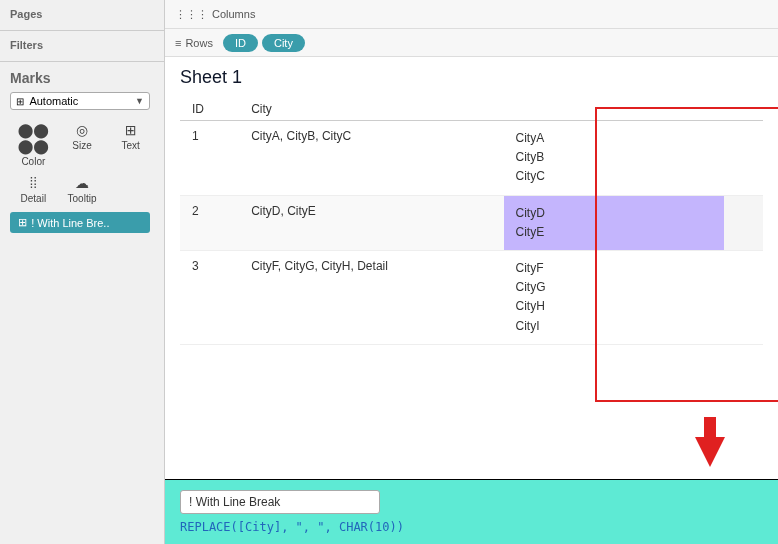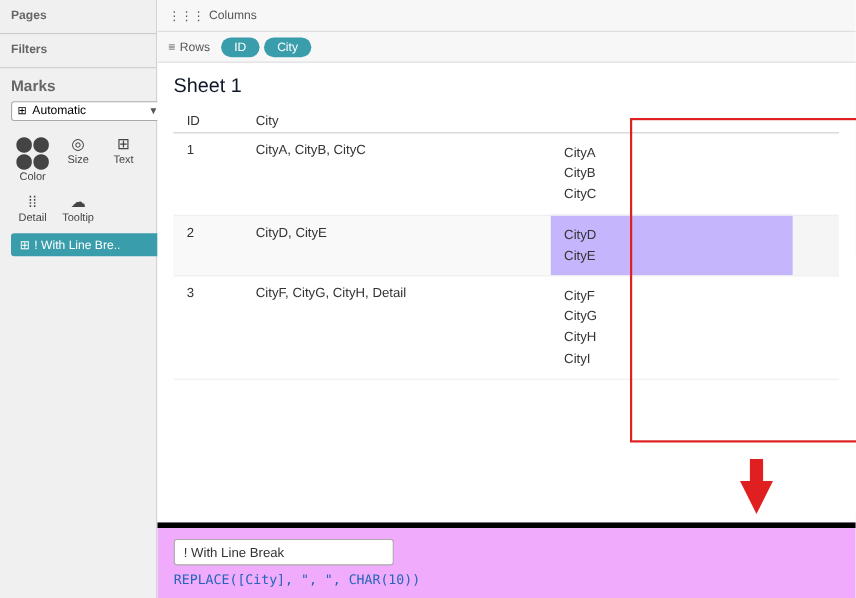--- a/index.html
+++ b/index.html
@@ -8,21 +8,21 @@
       font-size: 12px;
       background: #f0f0f0;
       width: 778px;
       height: 544px;
       overflow: hidden;
       display: flex;
     }
 
     
     .sidebar {
-      width: 143px;
+      width: 165px;
       background: #f0f0f0;
       border-right: 1px solid #ccc;
       display: flex;
       flex-direction: column;
       flex-shrink: 0;
     }
 
     .sidebar-section {
       padding: 8px 10px 6px 10px;
       border-bottom: 1px solid #ccc;
@@ -199,23 +199,23 @@
 
     
     .highlight-box {
       position: absolute;
       border: 2px solid #e02020;
       pointer-events: none;
     }
 
     
     .bottom-panel {
-      border-top: 5px solid #000000;
+      border-top: 1px solid #000000;
       padding: 10px 15px;
-      background: #f0abfc;
+      background: #5eead4;
     }
 
     .formula-name-input {
       border: 1px solid #aaa;
       border-radius: 3px;
       padding: 4px 8px;
       font-size: 12px;
       width: 200px;
       margin-bottom: 6px;
       color: #333;

